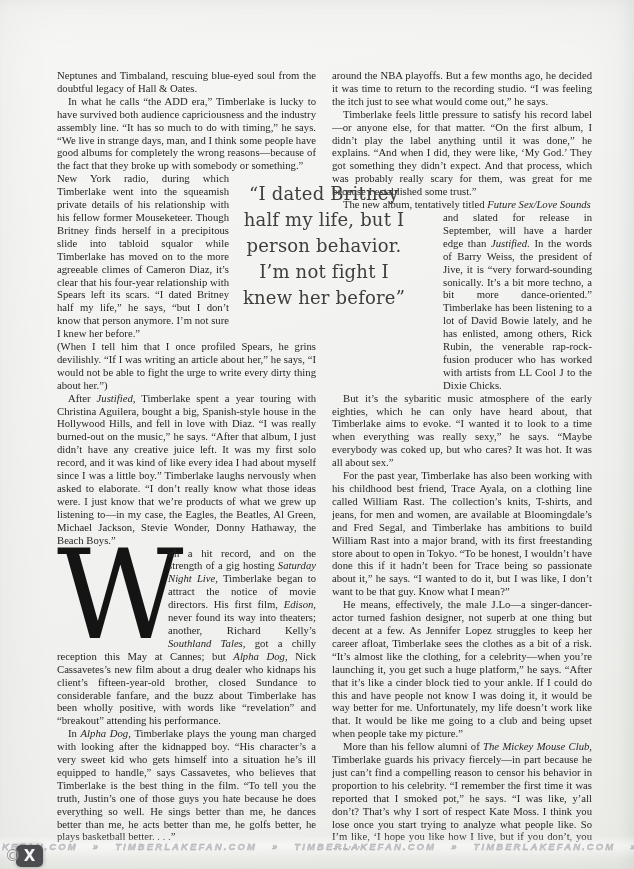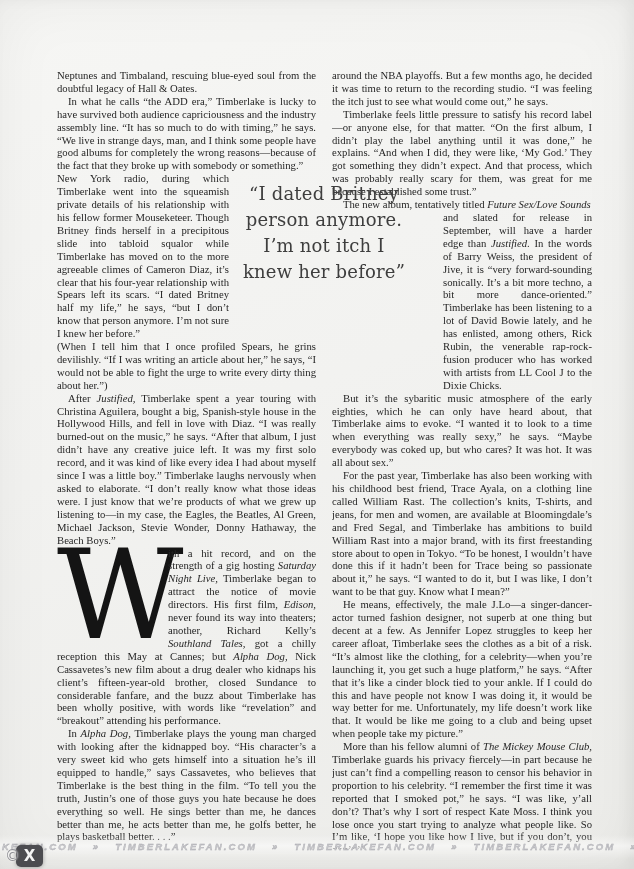--- a/index.html
+++ b/index.html
@@ -73,22 +73,23 @@
       <p class="para indent"><span>The new album, tentatively titled </span><i>Future Sex/Love Sounds</i></p>
       <p class="para narrow-left"><span>and slated for release in September, will have a harder edge than </span><i>Justified.</i><span> In the words of Barry Weiss, the president of Jive, it is “very forward-sounding sonically. It’s a bit more techno, a bit more dance-oriented.” Timberlake has been listening to a lot of David Bowie lately, and he has enlisted, among others, Rick Rubin, the venerable rap-rock-fusion producer who has worked with artists from LL Cool J to the Dixie Chicks.</span></p>
       <p class="para indent"><span>But it’s the sybaritic music atmosphere of the early eighties, which he can only have heard about, that Timberlake aims to evoke. “I wanted it to look to a time when everything was really sexy,” he says. “Maybe everybody was coked up, but who cares? It was hot. It was all about sex.”</span></p>
       <p class="para indent"><span>For the past year, Timberlake has also been working with his childhood best friend, Trace Ayala, on a clothing line called William Rast. The collection’s knits, T-shirts, and jeans, for men and women, are available at Bloomingdale’s and Fred Segal, and Timberlake has ambitions to build William Rast into a major brand, with its first freestanding store about to open in Tokyo. “To be honest, I wouldn’t have done this if it hadn’t been for Trace being so passionate about it,” he says. “I wanted to do it, but I was like, I don’t want to be that guy. Know what I mean?”</span></p>
       <p class="para indent"><span>He means, effectively, the male J.Lo—a singer-dancer-actor turned fashion designer, not superb at one thing but decent at a few. As Jennifer Lopez struggles to keep her career afloat, Timberlake sees the clothes as a bit of a risk. “It’s almost like the clothing, for a celebrity—when you’re launching it, you get such a huge platform,” he says. “After that it’s like a cinder block tied to your ankle. If I could do this and have people not know I was doing it, it would be way better for me. Unfortunately, my life doesn’t work like that. It would be like me going to a club and being upset when people take my picture.”</span></p>
       <p class="para indent"><span>More than his fellow alumni of </span><i>The Mickey Mouse Club,</i><span> Timberlake guards his privacy fiercely—in part because he just can’t find a compelling reason to censor his behavior in proportion to his celebrity. “I remember the first time it was reported that I smoked pot,” he says. “I was like, y’all don’t? That’s why I sort of respect Kate Moss. I think you lose once you start trying to analyze what people like. So I’m like, ‘I hope you like how I live, but if you don’t, you don’t.’”</span></p>
       <p class="para indent"><span>Lately, with the new album, the new movies, and the expanding clothing line, Timberlake is perhaps more exposed than ever—although there are certain kinds of public acknowledgment he still thrives on. Girls have been approaching him on the street to tell him how much they like the clothing line. “And Cameron,” he says, “who’s a big denim girl, thinks the jeans make her butt look perfect.”</span></p>
     </div>
   <div class="pull-quote">
       <span class="line">“I dated Britney</span>
-      <span class="line">person anymore.</span>
-      <span class="line">I’m not itch I</span>
+      <span class="line">half my life, but I</span>
+      <span class="line">person behavior.</span>
+      <span class="line">I’m not fight I</span>
       <span class="line">knew her before”</span>
     </div>
   <div class="footer-strip">
     <div class="strip-text"><span>TIMBERLAKEFAN.COM</span><span class="strip-sep">»</span><span>TIMBERLAKEFAN.COM</span><span class="strip-sep">»</span><span>TIMBERLAKEFAN.COM</span><span class="strip-sep">»</span><span>TIMBERLAKEFAN.COM</span><span class="strip-sep">»</span></div>
   </div>
   <div class="corner-mark">
     <span class="copy">©</span>
     <span class="xbox">X</span>
   </div>
 </div>

